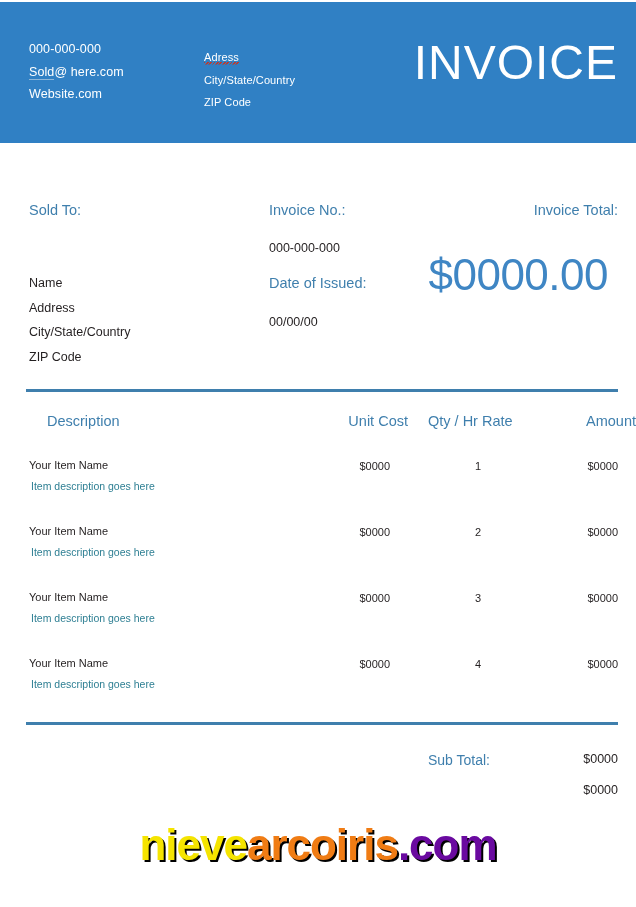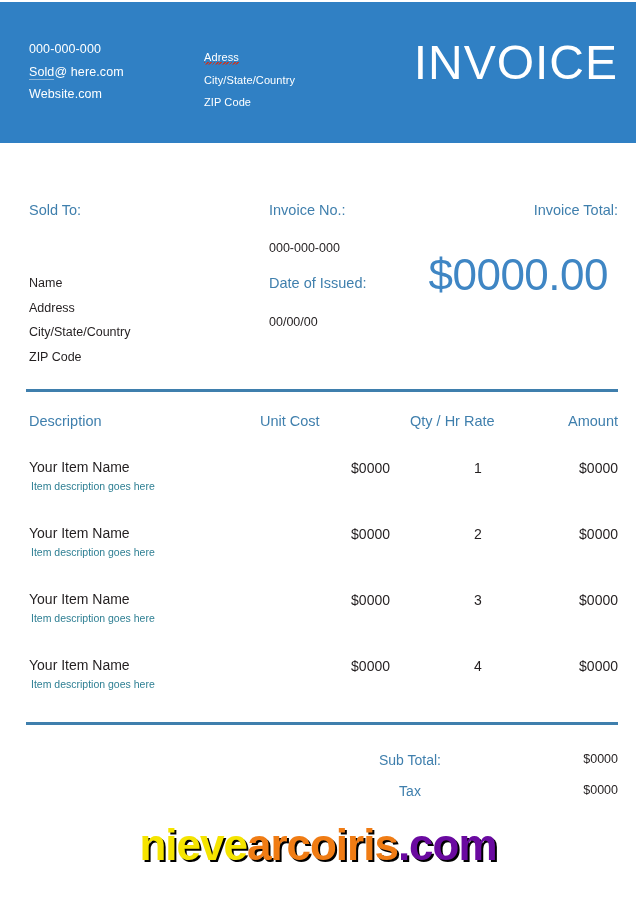--- a/index.html
+++ b/index.html
@@ -160,49 +160,49 @@
     width: 592px;
     height: 3px;
     background: #3f7fad;
   }
   .rule-top { top: 389px; }
   .rule-bottom { top: 722px; }
 
   
   .table-head {
     position: absolute;
-    left: 0;
+    left: 18px;
     top: 413px;
     width: 536px;
     height: 24px;
   }
   .th {
     position: absolute;
     color: #3f7fad;
     font-size: 14.5px;
     white-space: nowrap;
   }
   .th-desc   { left: 29px; }
-  .th-unit   { left: 260px; width: 130px; }
+  .th-unit   { left: 260px; width: 130px; text-align: right; }
   .th-qty    { left: 410px; width: 136px; text-align: left; }
   .th-amount { left: 500px; width: 118px; text-align: right; }
 
   .rows {
     position: absolute;
     left: 0;
     top: 455px;
     width: 636px;
   }
   .row {
     position: relative;
     height: 66px;
   }
   .cell {
     position: absolute;
-    font-size: 14px;
+    font-size: 11px;
     color: #231f20;
     white-space: nowrap;
   }
   .c-name { left: 29px; top: 4px; }
   .c-desc {
     left: 31px;
     top: 25px;
     font-size: 10.5px;
     color: #2e7f93;
   }
@@ -215,21 +215,21 @@
     position: absolute;
     left: 0;
     top: 752px;
     width: 636px;
   }
   .total-row { position: relative; height: 31px; }
   .total-label {
     position: absolute;
     left: 330px;
     width: 160px;
-    text-align: center;
+    text-align: right;
     color: #3f7fad;
     font-size: 14px;
   }
   .total-value {
     position: absolute;
     left: 500px;
     width: 118px;
     text-align: right;
     color: #231f20;
     font-size: 12.5px;
@@ -341,20 +341,19 @@
     </div>
 
   </div>
 
   <div class="totals">
     <div class="total-row">
       <div class="total-label">Sub Total:</div>
       <div class="total-value">$0000</div>
     </div>
     <div class="total-row">
-      <div class="total-label">Tax</div>
       <div class="total-value">$0000</div>
     </div>
   </div>
 
   <div class="watermark"><span class="wm-a">nieve</span><span class="wm-b">arcoiris</span><span class="wm-c">.com</span></div>
 
 </div>
 
 </body></html>

